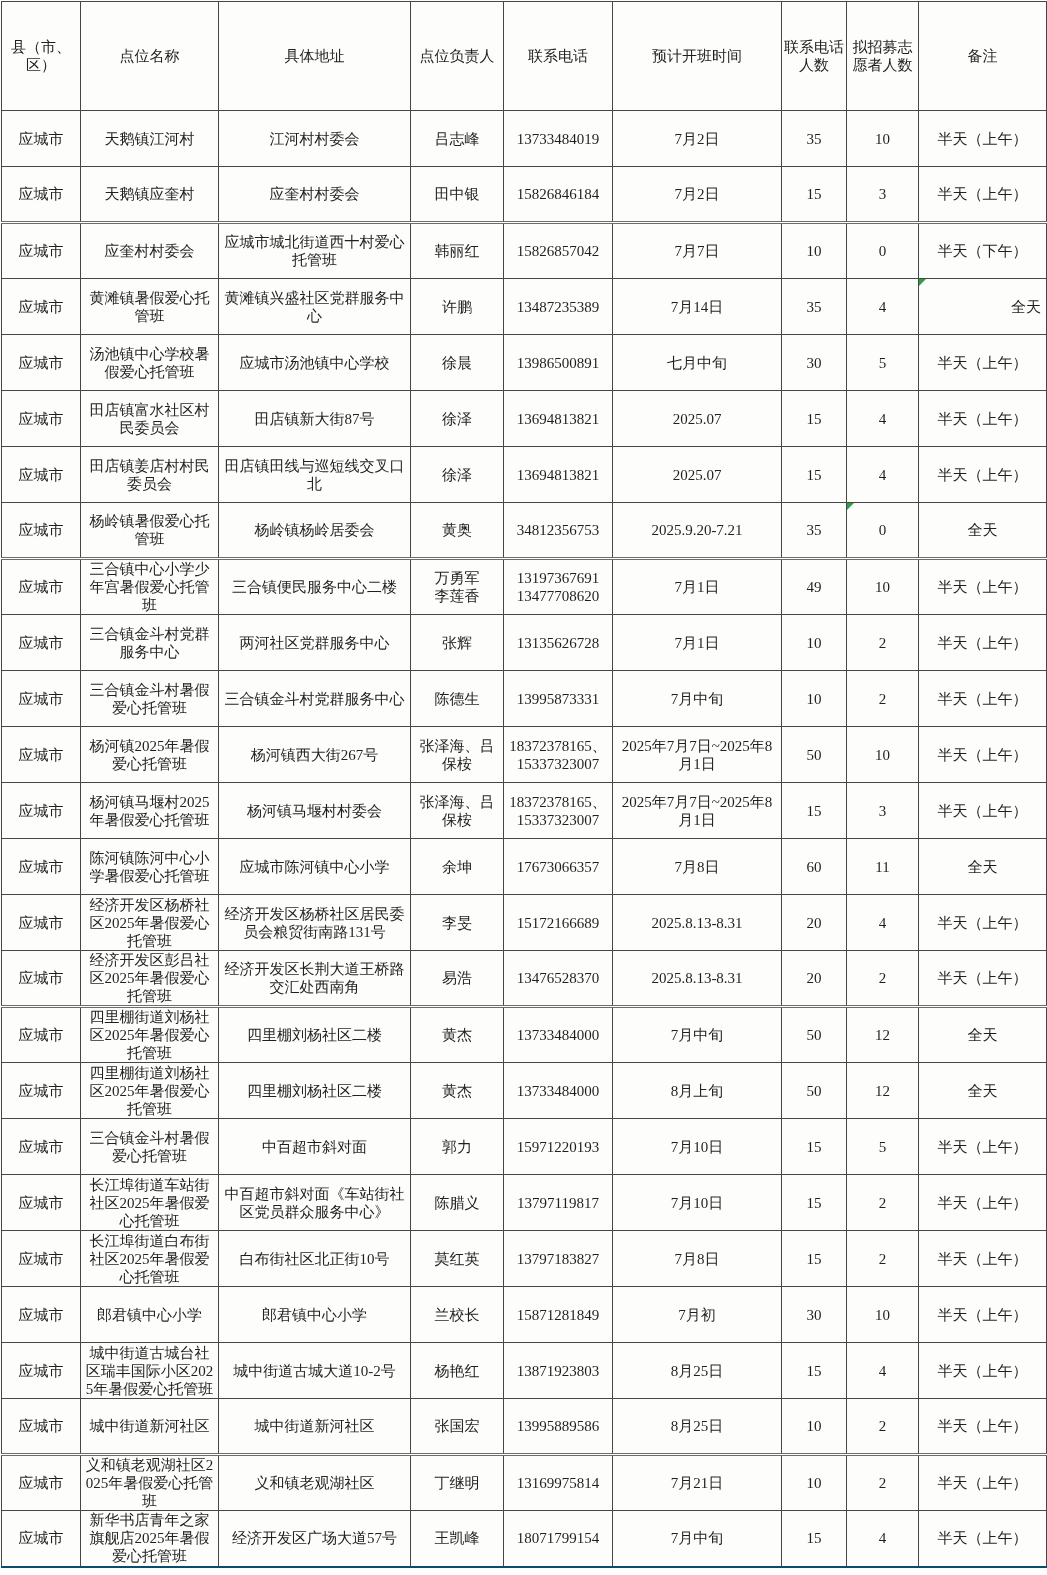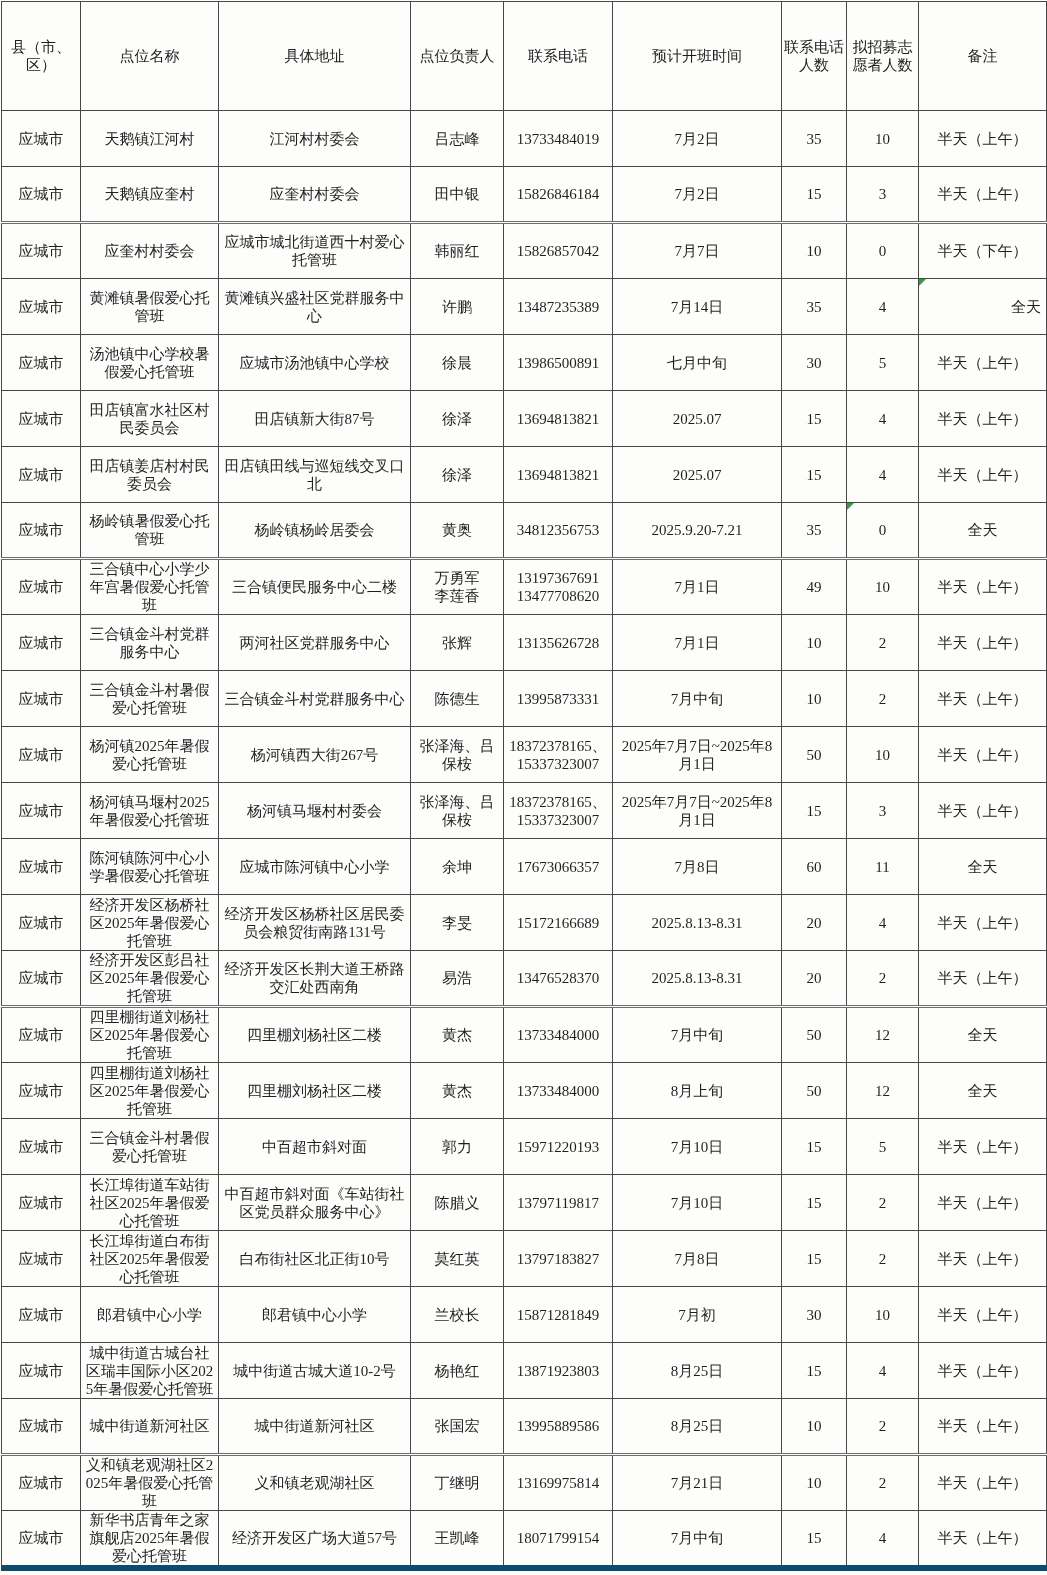--- a/index.html
+++ b/index.html
@@ -26,21 +26,21 @@
     padding:0 2px;
     white-space:pre-line;
     word-break:break-all;
     overflow:hidden;
     position:relative;
     background:#fdfdfc;
   }
   thead tr{height:109px;}
   tbody tr{height:56px;}
   tr.thick td{border-bottom:3px double #6e6e6e;}
-  tbody tr:last-child td{border-bottom:6px solid #0c4a6e;}
+  tbody tr:last-child td{border-bottom:2px solid #0c4a6e;}
   td.align-right{text-align:right;padding-right:5px;}
   .corner{
     position:absolute;top:0;left:0;width:0;height:0;
     border-top:7px solid #2f9e44;
     border-right:7px solid transparent;
   }
 </style>
 </head>
 <body>
 

